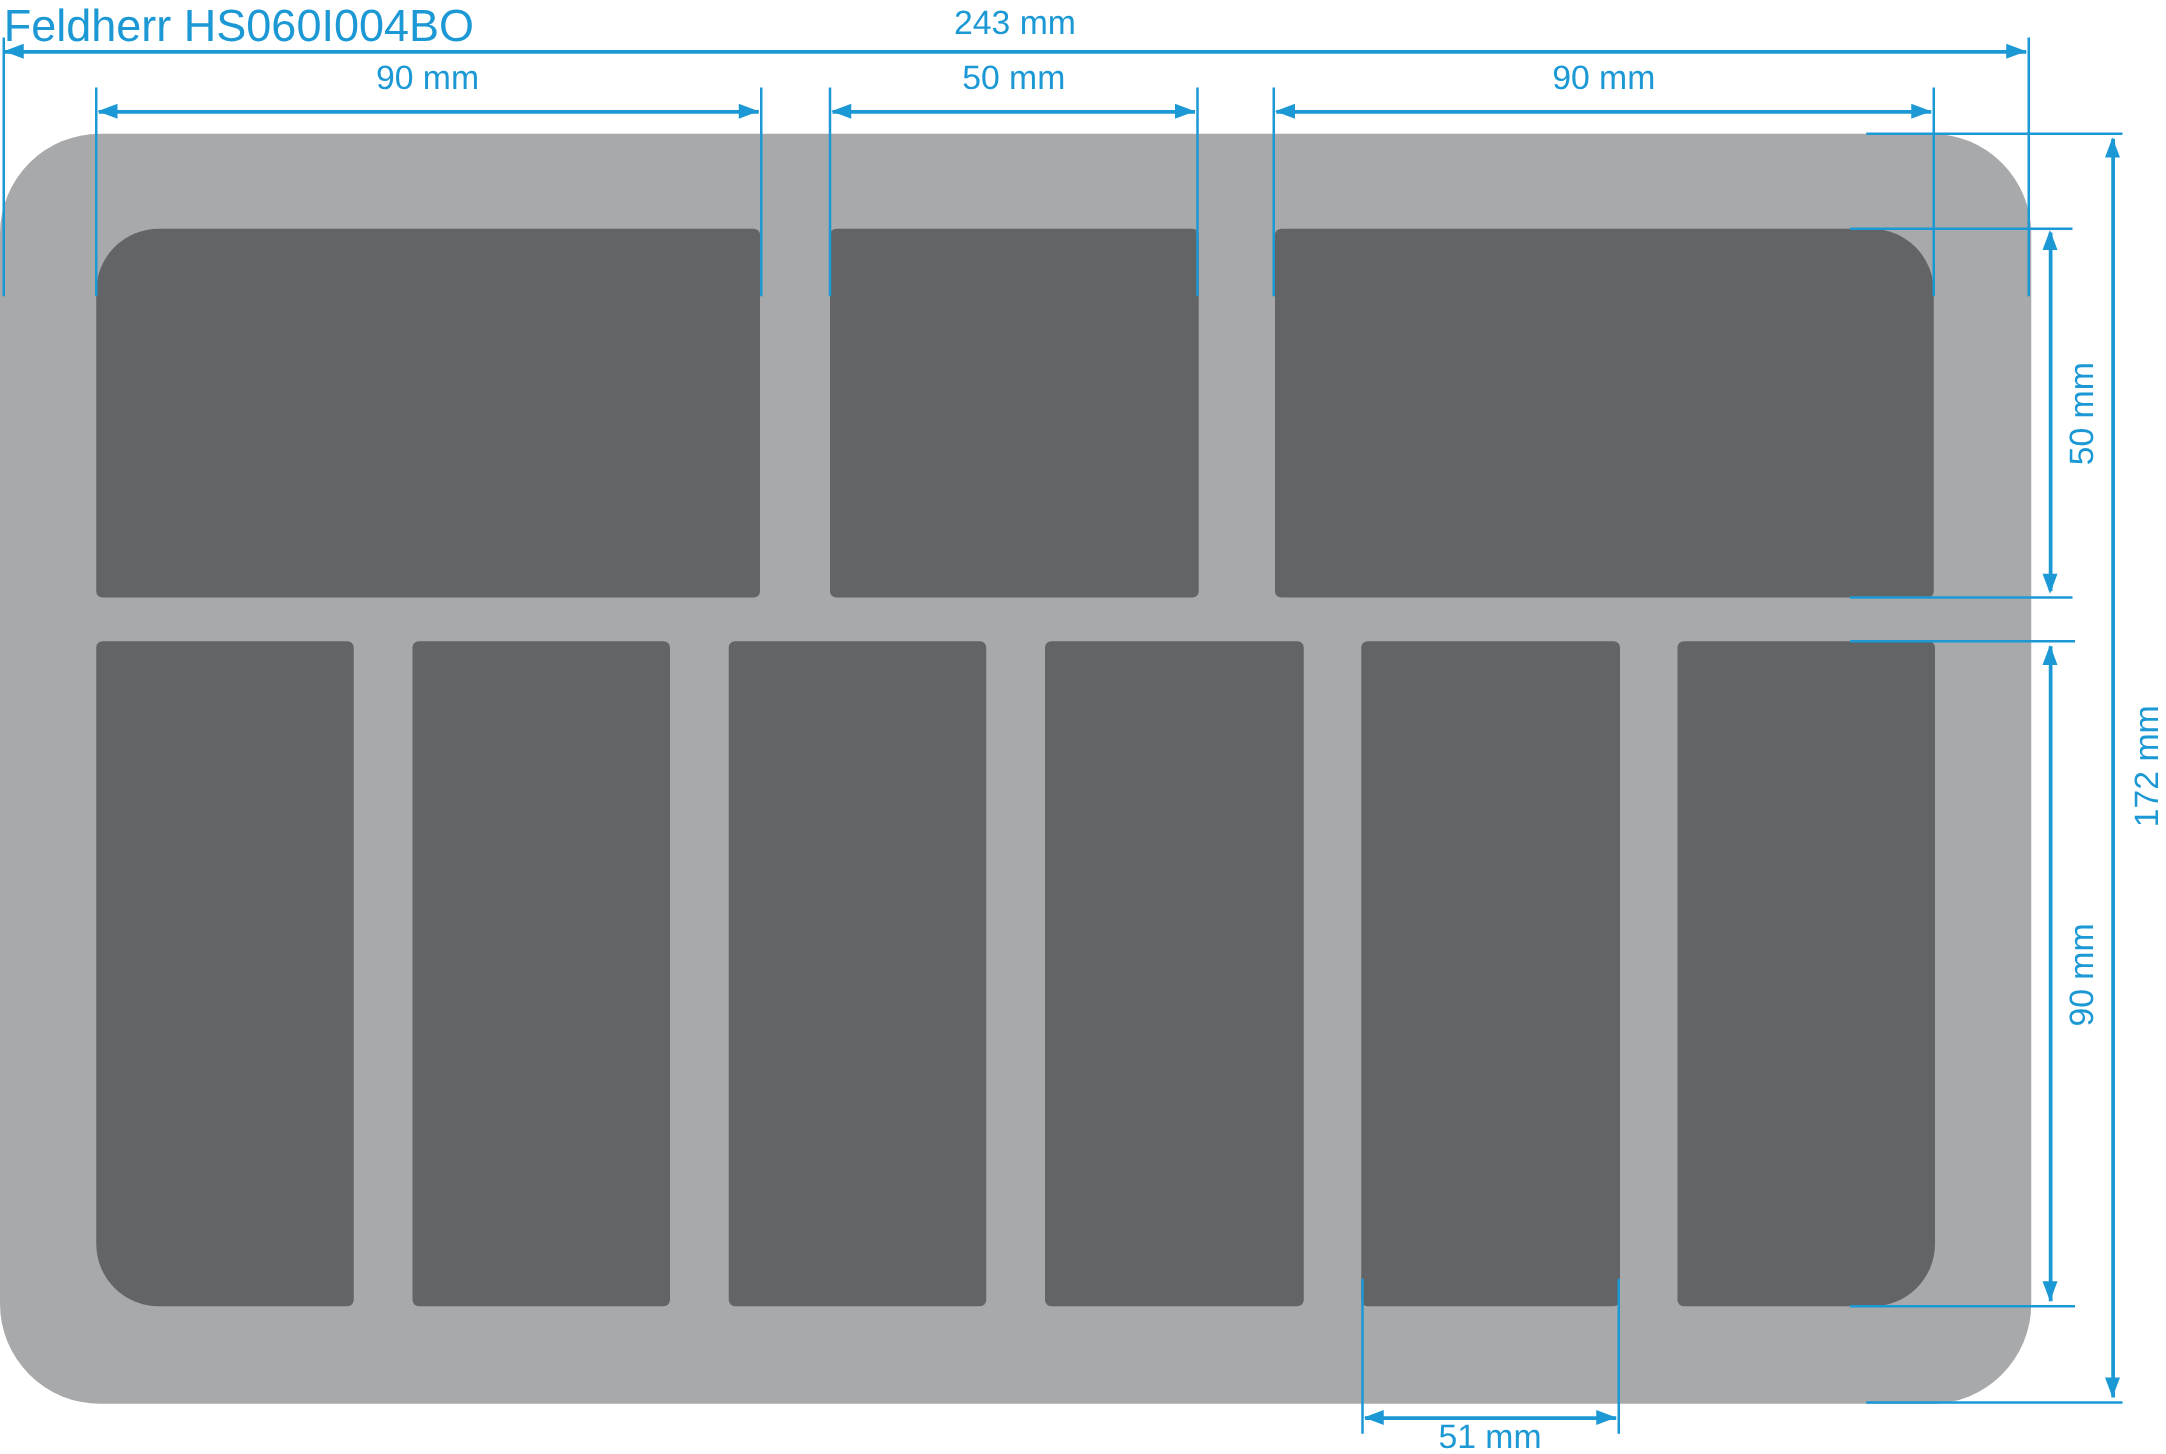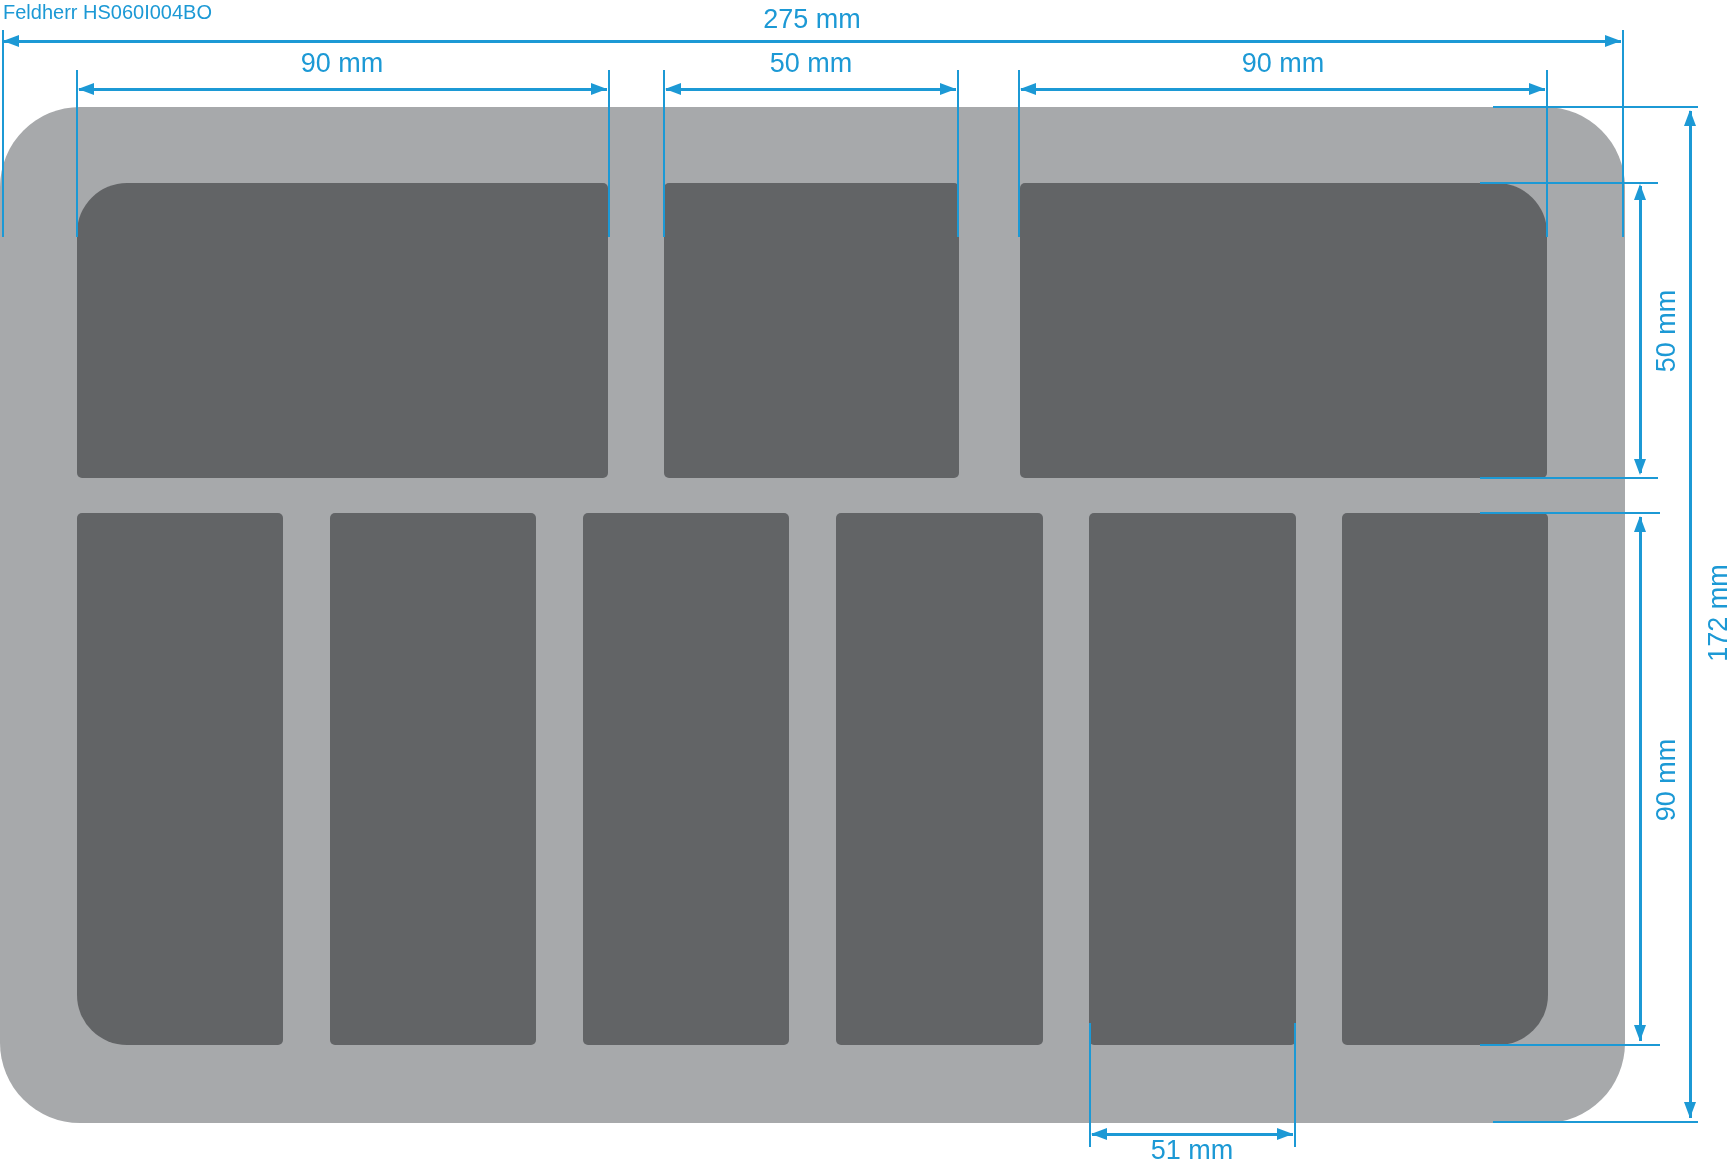--- a/index.html
+++ b/index.html
@@ -9,21 +9,21 @@
     --acc:#1c99d5;
   }
   *{margin:0;padding:0;box-sizing:border-box;}
   html,body{background:var(--bg);}
   body{
     width:1733px;height:1163px;position:relative;overflow:hidden;
     font-family:"Liberation Sans", sans-serif;
   }
   
   .title{
-    position:absolute;left:3px;top:1px;font-size:20px;line-height:1.1;
+    position:absolute;left:3px;top:1px;font-size:36px;line-height:1.1;
     color:var(--acc);letter-spacing:0;
   }
   
   .tray{
     position:absolute;left:0;top:107px;width:1625px;height:1016px;
     background:var(--tray);border-radius:80px;
   }
   .comp{position:absolute;background:var(--comp);border-radius:5px;}
   .comp-a{left:77px;top:76px;width:531px;height:295px;border-radius:50px 5px 5px 5px;}
   .comp-b{left:664px;top:76px;width:295px;height:295px;}
@@ -67,21 +67,21 @@
   <div class="comp slot s5"></div>
   <div class="comp slot s6"></div>
 </div>
 
 <div>
   <div class="ext-v" style="left:2px;top:30px;height:207px;"></div>
   <div class="ext-v" style="left:1622px;top:30px;height:207px;"></div>
   <div class="line-h" style="left:4px;top:40px;width:1617px;"></div>
   <div class="ar ar-l" style="left:3px;top:35px;"></div>
   <div class="ar ar-r" style="left:1605px;top:35px;"></div>
-  <div class="dim-label" style="left:812px;top:19px;">275 mm</div>
+  <div class="dim-label" style="left:812px;top:19px;">243 mm</div>
 </div>
 
 <div>
   <div class="ext-v" style="left:76px;top:70px;height:167px;"></div>
   <div class="ext-v" style="left:608px;top:70px;height:167px;"></div>
   <div class="line-h" style="left:79px;top:88px;width:528px;"></div>
   <div class="ar ar-l" style="left:78px;top:83px;"></div>
   <div class="ar ar-r" style="left:591px;top:83px;"></div>
   <div class="dim-label" style="left:342px;top:63px;">90 mm</div>
 </div>

